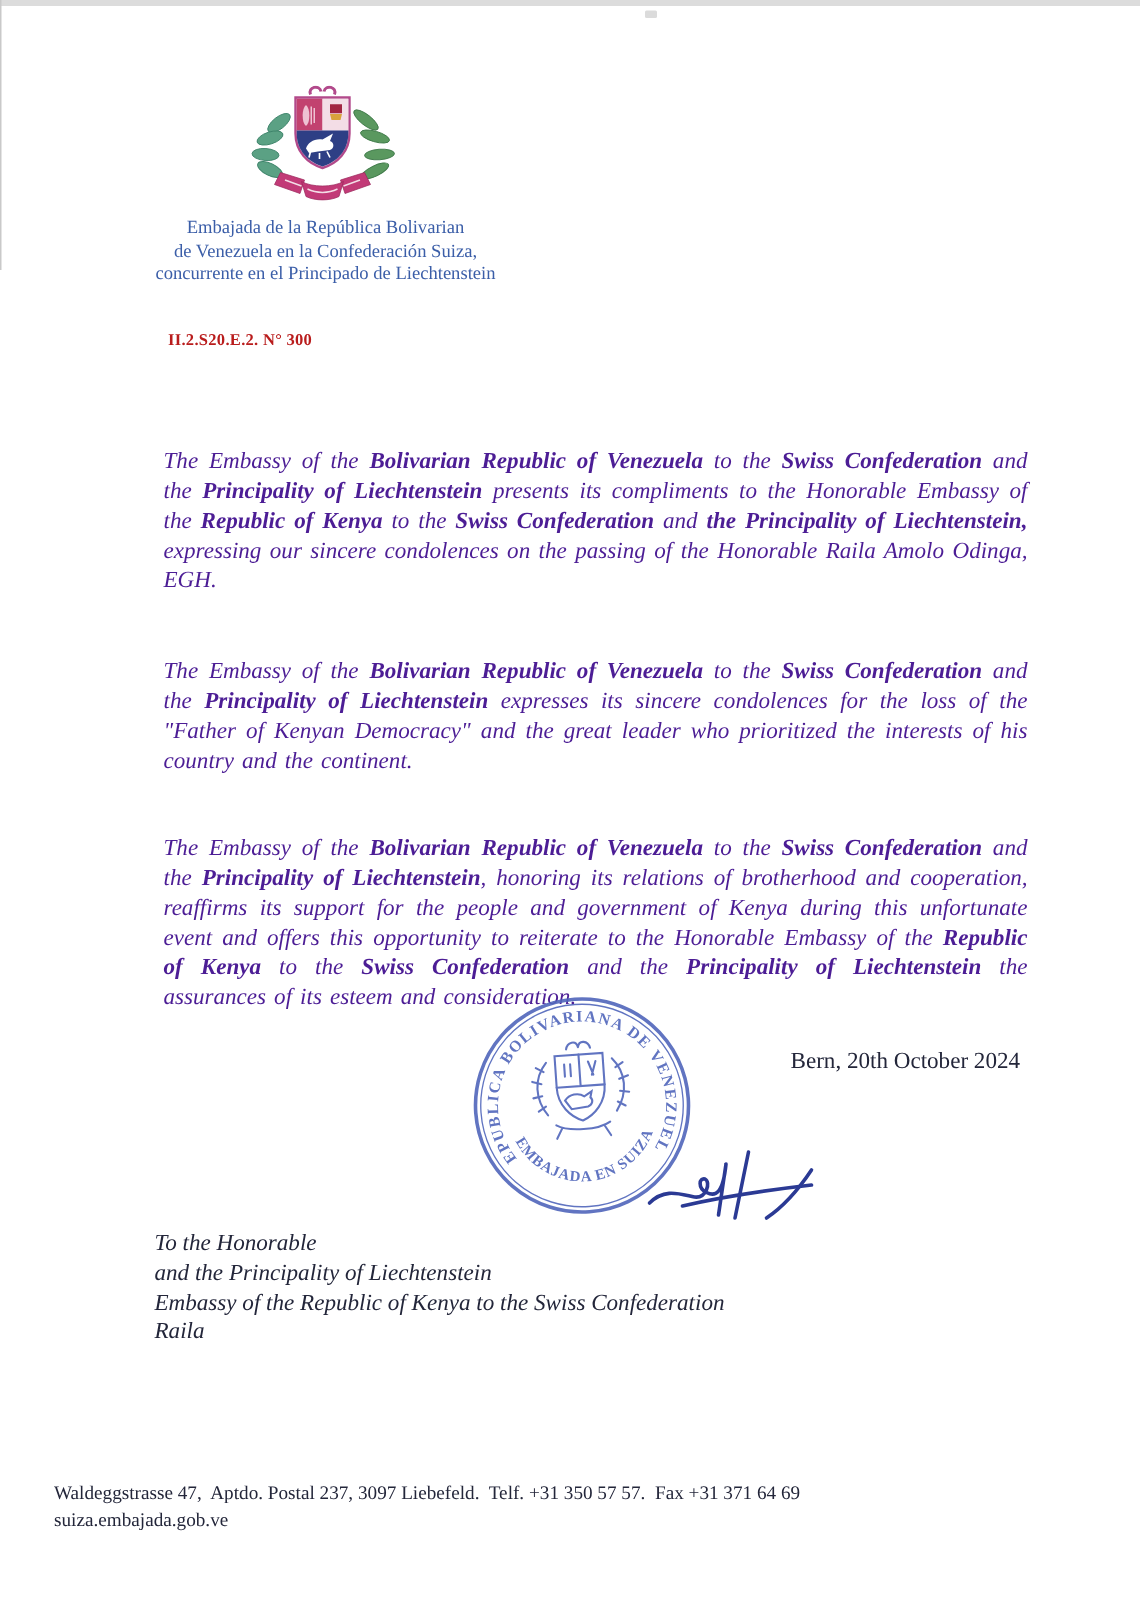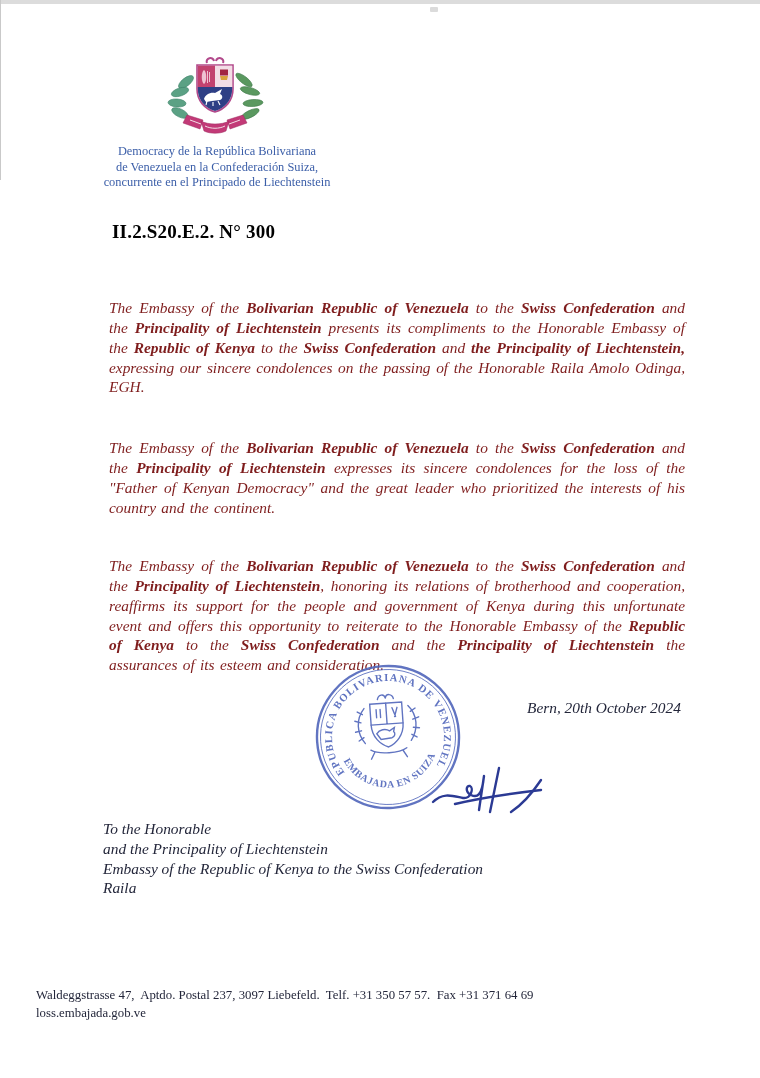--- a/index.html
+++ b/index.html
@@ -10,31 +10,31 @@
   .page{position:absolute;inset:0;background:#fff;}
   .topstrip{position:absolute;top:0;left:0;width:760px;height:4px;background:#dcdcdc;}
   .leftedge{position:absolute;top:0;left:0;width:1px;height:180px;background:#c9c9c9;}
   .speck{position:absolute;left:430px;top:7px;width:8px;height:5px;background:#cccccc;opacity:.7;border-radius:1px;}
 
   .emblem{position:absolute;left:163px;top:57px;width:104px;height:88px;}
 
   .embassy{position:absolute;left:67px;top:144px;width:300px;text-align:center;
     color:#3b5ea8;font-size:12.4px;line-height:15.6px;}
 
-  .ref{position:absolute;left:112px;top:221px;font-weight:bold;font-size:19px;
-    letter-spacing:.2px;color:#000000;}
+  .ref{position:absolute;left:112px;top:221px;font-weight:bold;font-size:11px;
+    letter-spacing:.2px;color:#b91c1c;}
 
   .para{position:absolute;left:109px;width:576px;font-style:italic;font-size:15.4px;
-    line-height:19.7px;text-align:justify;word-spacing:1.5px;color:#7f1d1d;}
+    line-height:19.7px;text-align:justify;word-spacing:1.5px;color:#4c1d95;}
   .para .b{font-weight:bold;}
   #p1{top:283px}
   #p2{top:423px}
   #p3{top:541px}
 
-  .dateline{position:absolute;left:527px;top:699px;font-style:italic;font-size:15.4px;}
+  .dateline{position:absolute;left:527px;top:699px;font-size:15.4px;}
 
   .stamp{position:absolute;left:312px;top:661px;width:152px;height:152px;opacity:.9;
     transform:rotate(-4deg);}
   .stamp-text{font-family:"Liberation Serif",serif;font-size:10.6px;font-weight:bold;
     letter-spacing:1.1px;fill:#5066bb;}
   .stamp-text-b{font-family:"Liberation Serif",serif;font-size:10px;font-weight:bold;
     letter-spacing:.6px;fill:#5066bb;}
 
   .sig{position:absolute;left:427px;top:758px;width:118px;height:64px;}
 
@@ -86,21 +86,21 @@
 
     <g fill="#c23a77" stroke="#9c2a5e" stroke-width="0.5">
       <path d="M24,58 L40,63 L37,72 L20,66 Z"></path>
       <path d="M80,58 L64,63 L67,72 L84,66 Z"></path>
       <path d="M38,64 C45,68 59,68 66,64 L63,74 C57,77 47,77 41,74 Z"></path>
     </g>
     <path d="M27,63 l11,4 M77,63 l-11,4 M42,69 c6,3 14,3 20,0" stroke="#f3dde6" stroke-width="1" fill="none"></path>
   </svg>
 
   <div class="embassy">
-    <div>Democracy de la República Bolivariana</div>
+    <div>Embajada de la República Bolivarian</div>
     <div>de Venezuela en la Confederación Suiza,</div>
     <div>concurrente en el Principado de Liechtenstein</div>
   </div>
 
   <div class="ref">II.2.S20.E.2. N° 300</div>
 
   <p class="para" id="p1"><span>The Embassy of the </span><span class="b">Bolivarian Republic of Venezuela</span><span> to the </span><span class="b">Swiss Confederation</span><span> and the </span><span class="b">Principality of Liechtenstein</span><span> presents its compliments to the Honorable Embassy of the </span><span class="b">Republic of Kenya</span><span> to the </span><span class="b">Swiss Confederation</span><span> and </span><span class="b">the Principality of Liechtenstein,</span><span> expressing our sincere condolences on the passing of the Honorable Raila Amolo Odinga, EGH.</span></p>
   <p class="para" id="p2"><span>The Embassy of the </span><span class="b">Bolivarian Republic of Venezuela</span><span> to the </span><span class="b">Swiss Confederation</span><span> and the </span><span class="b">Principality of Liechtenstein</span><span> expresses its sincere condolences for the loss of the "Father of Kenyan Democracy" and the great leader who prioritized the interests of his country and the continent.</span></p>
   <p class="para" id="p3"><span>The Embassy of the </span><span class="b">Bolivarian Republic of Venezuela</span><span> to the </span><span class="b">Swiss Confederation</span><span> and the </span><span class="b">Principality of Liechtenstein</span><span>, honoring its relations of brotherhood and cooperation, reaffirms its support for the people and government of Kenya during this unfortunate event and offers this opportunity to reiterate to the Honorable Embassy of the </span><span class="b">Republic of Kenya</span><span> to the </span><span class="b">Swiss Confederation</span><span> and the </span><span class="b">Principality of Liechtenstein</span><span> the assurances of its esteem and consideration.</span></p>
 
@@ -143,16 +143,16 @@
 
   <div class="recipient">
     <div>To the Honorable</div>
     <div>and the Principality of Liechtenstein</div>
     <div>Embassy of the Republic of Kenya to the Swiss Confederation</div>
     <div>Raila</div>
   </div>
 
   <div class="footer">
     <div>Waldeggstrasse 47,&nbsp; Aptdo. Postal 237, 3097 Liebefeld.&nbsp; Telf. +31 350 57 57.&nbsp; Fax +31 371 64 69</div>
-    <div>loss.embajada.gob.ve</div>
+    <div>suiza.embajada.gob.ve</div>
   </div>
 
 </div>
 
 </body></html>

